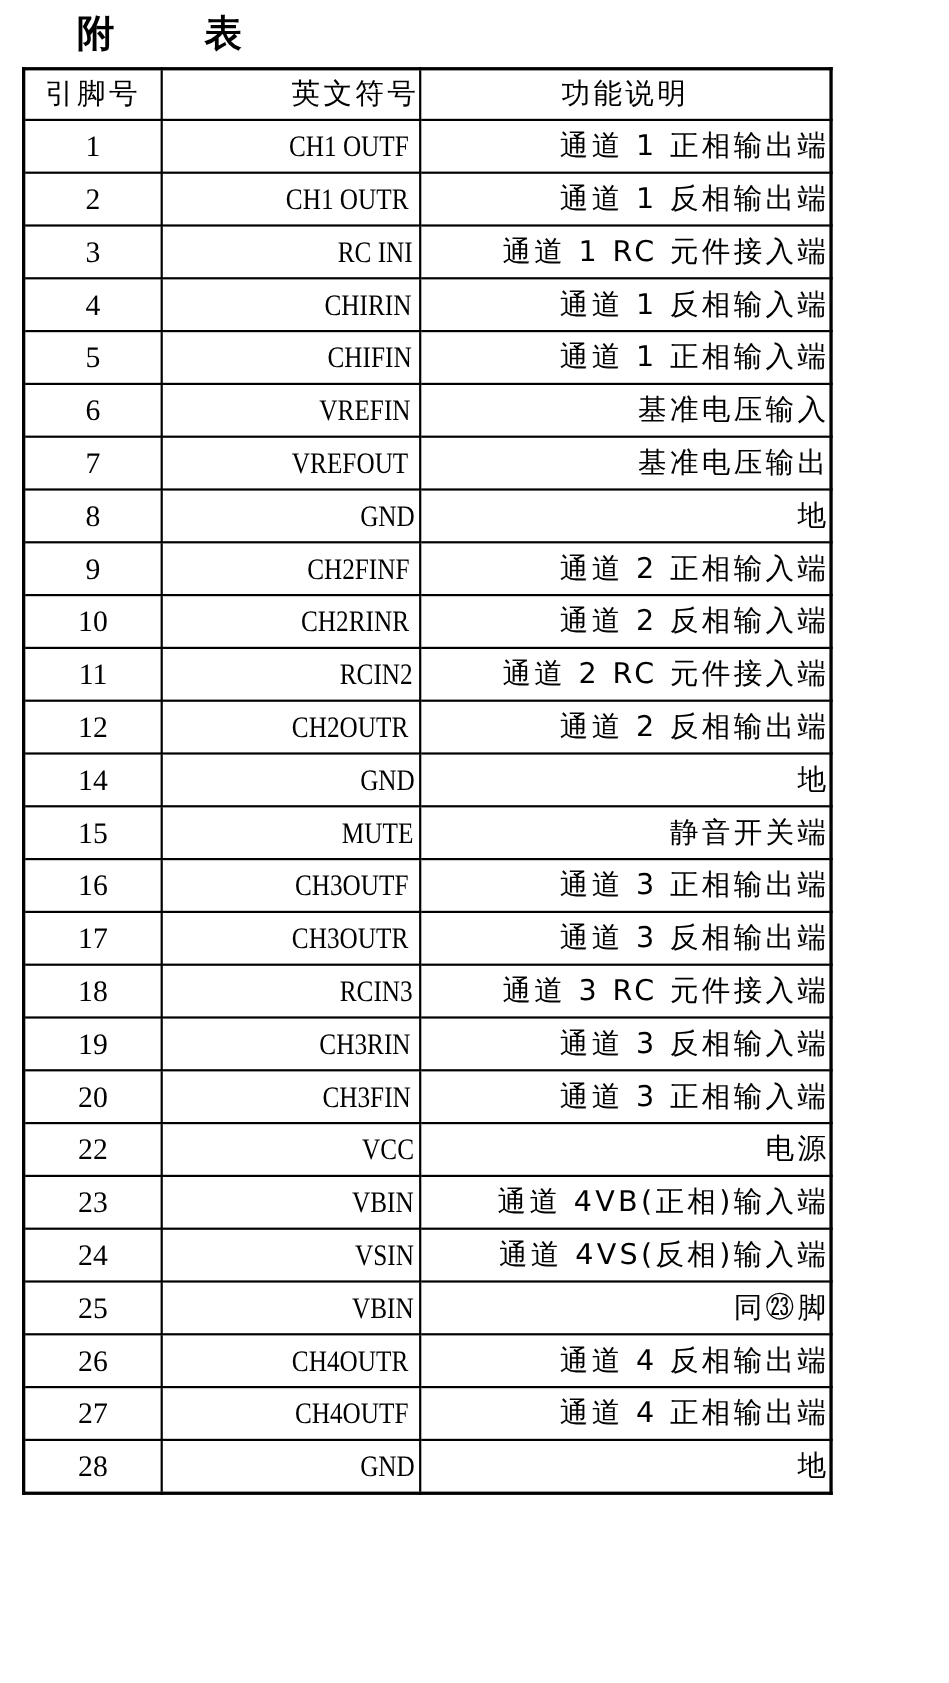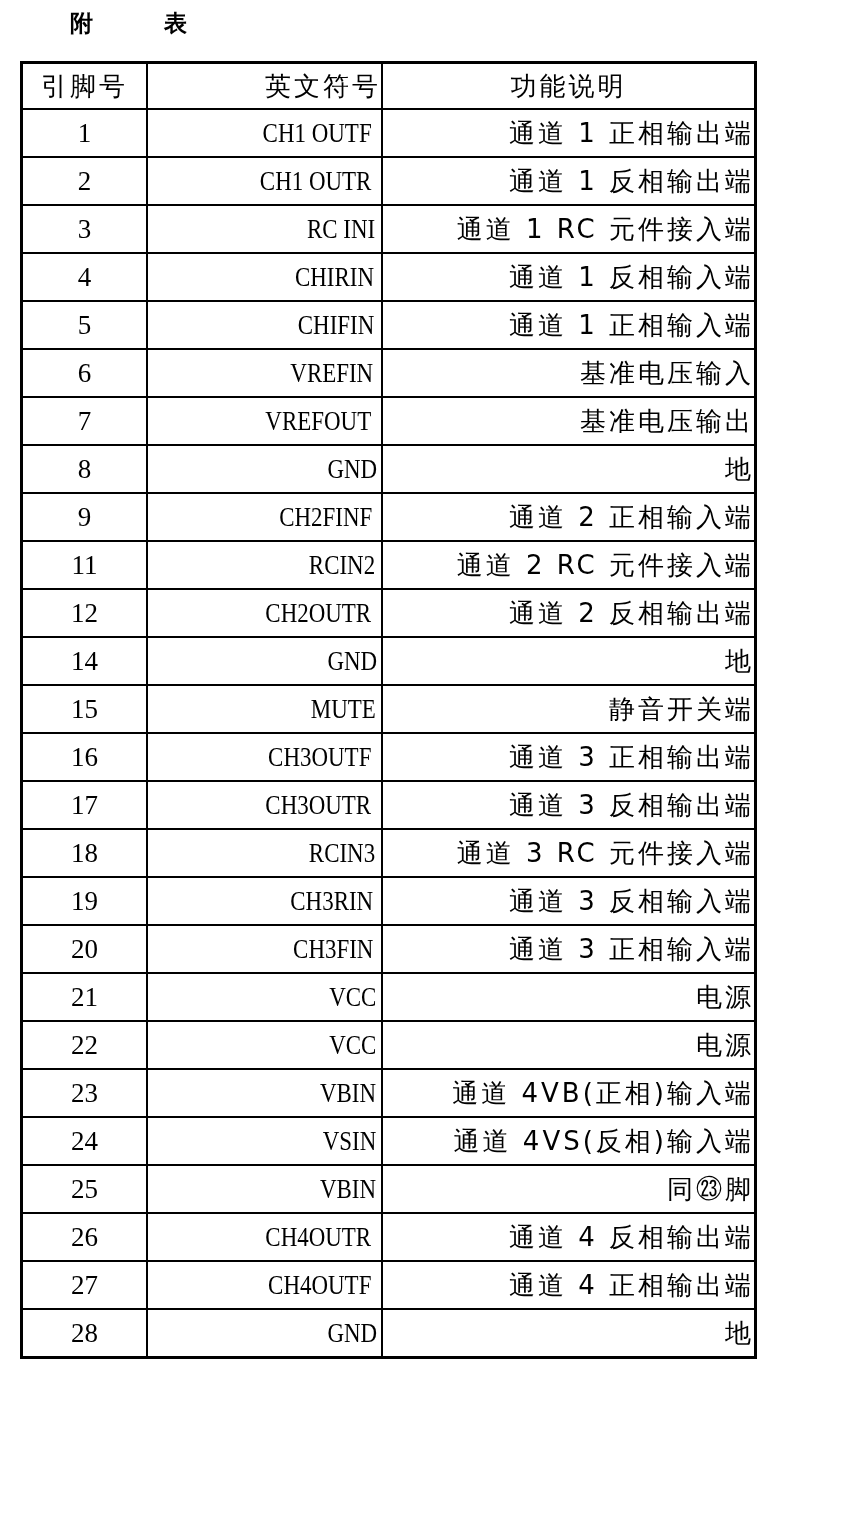--- a/index.html
+++ b/index.html
@@ -2,21 +2,21 @@
 <html><head>
 <meta charset="utf-8">
 <style>
   html, body { margin: 0; padding: 0; background: #ffffff; }
   body {
     width: 863px; height: 1530px; position: relative; overflow: hidden;
     font-family: "DejaVu Serif", "Liberation Serif", serif; color: #000;
   }
   .title {
     position: absolute; left: 70px; top: 8px;
-    font-size: 23px; font-weight: bold; letter-spacing: 24px;
+    font-size: 34px; font-weight: bold; letter-spacing: 24px;
     font-family: "DejaVu Sans", sans-serif;
   }
   table.pins {
     position: absolute; left: 20px; top: 61px;
     width: 737px; border-collapse: collapse;
     border: 3px solid #000;
   }
   table.pins th, table.pins td {
     border: 2px solid #000; height: 46px; padding: 0;
     font-size: 26px; font-weight: normal; line-height: 1;
@@ -83,20 +83,25 @@
         <td class="c-num"><span class="num">8</span></td>
         <td class="c-sym"><span class="sym">GND</span></td>
         <td class="c-desc"><span class="desc">地</span></td>
       </tr>
       <tr>
         <td class="c-num"><span class="num">9</span></td>
         <td class="c-sym"><span class="sym">CH2FINF</span></td>
         <td class="c-desc"><span class="desc">通道 2 正相输入端</span></td>
       </tr>
       <tr>
+        <td class="c-num"><span class="num">10</span></td>
+        <td class="c-sym"><span class="sym">CH2RINR</span></td>
+        <td class="c-desc"><span class="desc">通道 2 反相输入端</span></td>
+      </tr>
+      <tr>
         <td class="c-num"><span class="num">11</span></td>
         <td class="c-sym"><span class="sym">RCIN2</span></td>
         <td class="c-desc"><span class="desc">通道 2 RC 元件接入端</span></td>
       </tr>
       <tr>
         <td class="c-num"><span class="num">12</span></td>
         <td class="c-sym"><span class="sym">CH2OUTR</span></td>
         <td class="c-desc"><span class="desc">通道 2 反相输出端</span></td>
       </tr>
       <tr>
@@ -128,25 +133,20 @@
         <td class="c-num"><span class="num">19</span></td>
         <td class="c-sym"><span class="sym">CH3RIN</span></td>
         <td class="c-desc"><span class="desc">通道 3 反相输入端</span></td>
       </tr>
       <tr>
         <td class="c-num"><span class="num">20</span></td>
         <td class="c-sym"><span class="sym">CH3FIN</span></td>
         <td class="c-desc"><span class="desc">通道 3 正相输入端</span></td>
       </tr>
       <tr>
-        <td class="c-num"><span class="num">21</span></td>
-        <td class="c-sym"><span class="sym">VCC</span></td>
-        <td class="c-desc"><span class="desc">电源</span></td>
-      </tr>
-      <tr>
         <td class="c-num"><span class="num">22</span></td>
         <td class="c-sym"><span class="sym">VCC</span></td>
         <td class="c-desc"><span class="desc">电源</span></td>
       </tr>
       <tr>
         <td class="c-num"><span class="num">23</span></td>
         <td class="c-sym"><span class="sym">VBIN</span></td>
         <td class="c-desc"><span class="desc">通道 4VB(正相)输入端</span></td>
       </tr>
       <tr>

